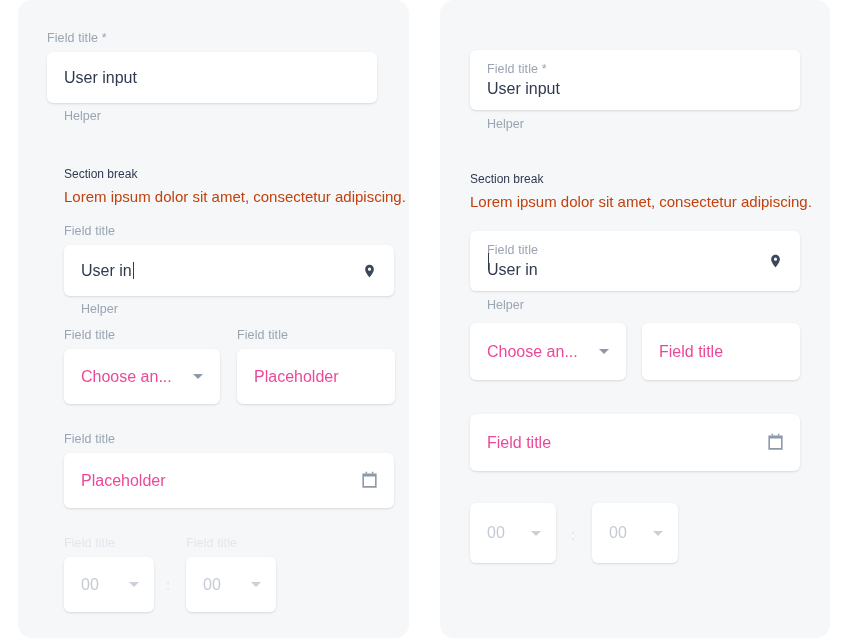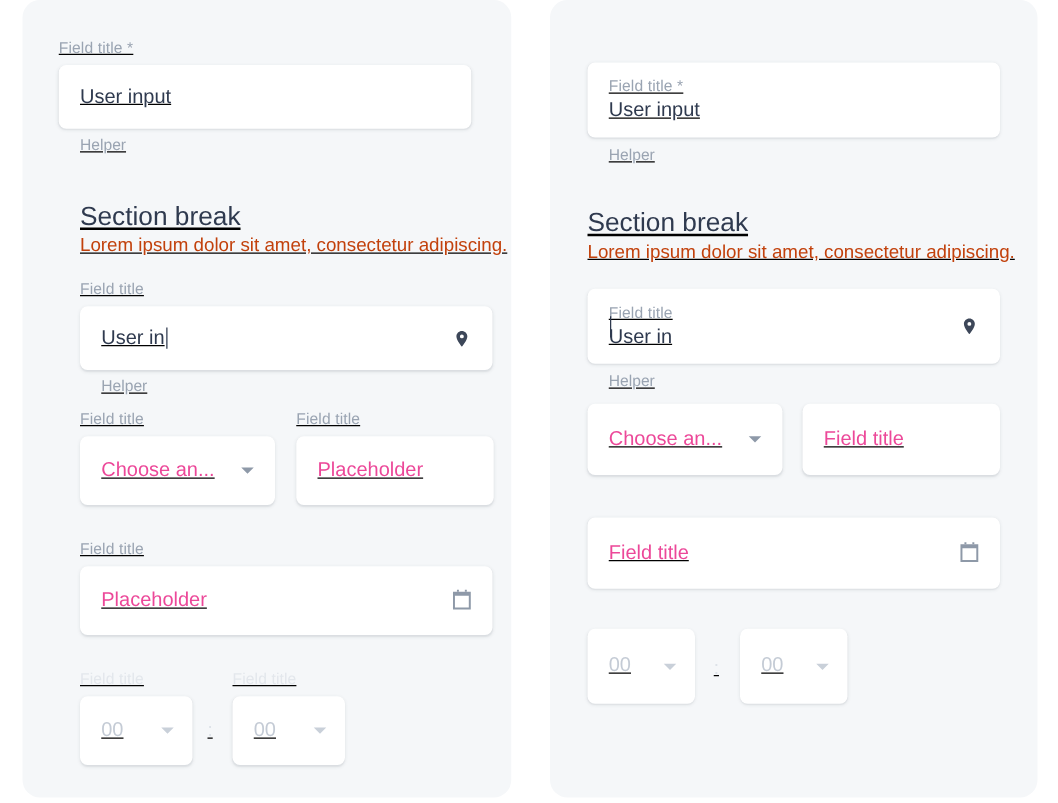--- a/index.html
+++ b/index.html
@@ -25,21 +25,21 @@
   .panel {
     position: absolute;
     background: #f5f7f9;
     border-radius: 14px;
     overflow: hidden;
   }
   .panel-left  { left: 18px;  top: 0px; width: 391px; height: 638px; }
   .panel-right { left: 440px; top: 0px; width: 390px; height: 638px; }
 
   
-  .field { position: absolute; text-decoration: underline; }
+  .field { position: absolute; }
 
   .label-outside {
     font-size: 12.5px;
     color: #9aa4b2;
     line-height: 15px;
     letter-spacing: .1px;
     white-space: nowrap;
   }
   .label-outside.faded { color: #e3e7ec; }
 
@@ -86,21 +86,21 @@
     display: inline-block;
     width: 1px;
     height: 17px;
     background: #2f3a4f;
     margin-left: 1px;
     vertical-align: -3px;
   }
 
   
   .sec-title {
-    font-size: 21px;
+    font-size: 12px;
     color: #2f3a4f;
     line-height: 20px;
     white-space: nowrap;
   }
   .sec-sub {
     font-size: 15px;
     color: #c2410c;
     line-height: 16px;
     white-space: nowrap;
   }

